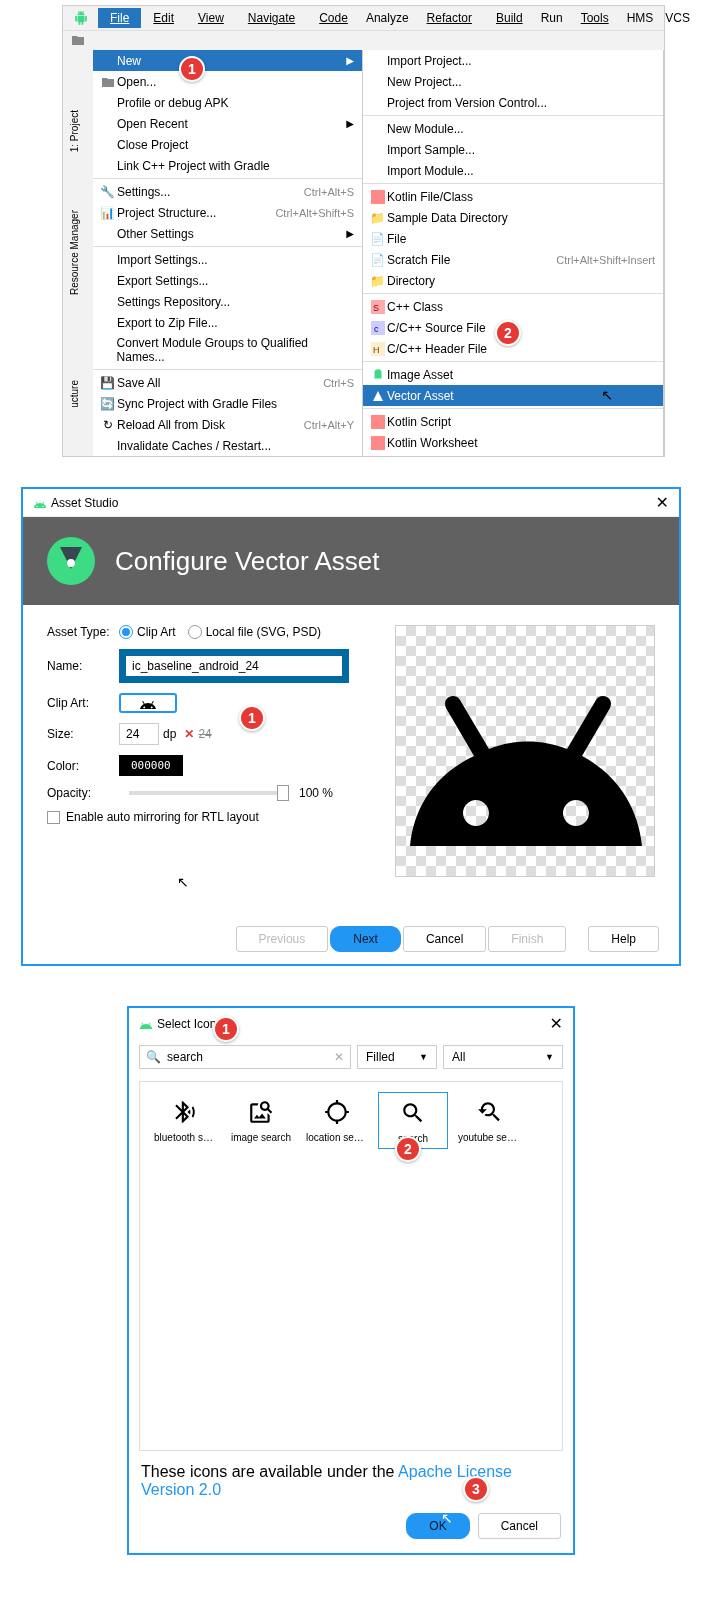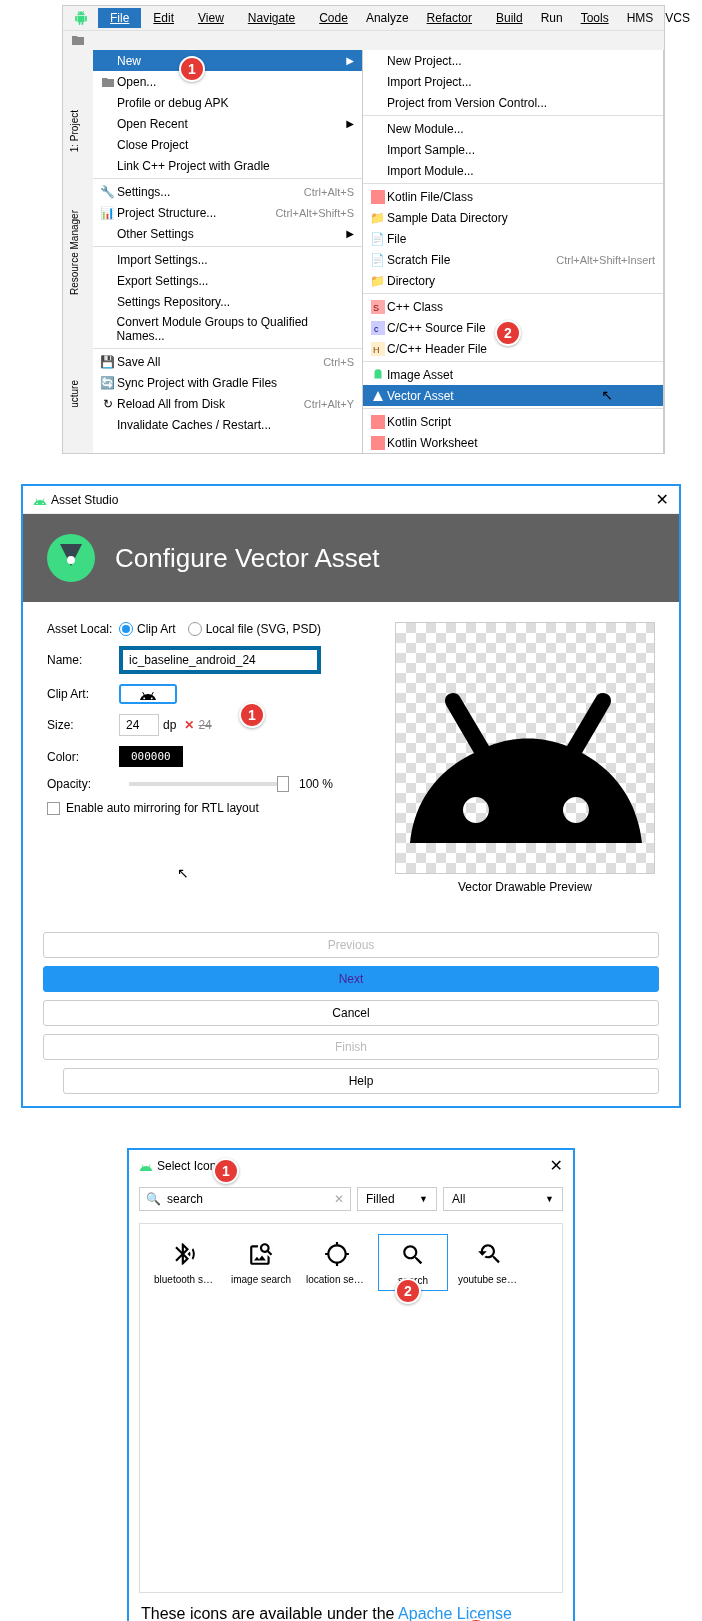--- a/index.html
+++ b/index.html
@@ -45,43 +45,43 @@
   .as-logo::after { content:""; position:absolute; width:8px; height:8px; background:#fff; border-radius:50%; left:20px; top:22px;}
   .header-dark h1 { font-size: 26px; font-weight: 400; margin: 0; }
   
   .form-area { padding: 20px 24px; display: flex; gap: 30px; position: relative; }
   .form-left { flex: 1; }
   .form-row { display: flex; align-items: center; margin-bottom: 10px; font-size: 12px;}
   .form-row label { width: 72px; }
   .radio { width: 14px; height: 14px; border: 1px solid #999; border-radius: 50%; display: inline-flex; align-items: center; justify-content: center; margin-right: 4px;}
   .radio.checked { border-color: #2196f3; }
   .radio.checked::after { content: ""; width: 8px; height: 8px; background: #2196f3; border-radius: 50%; }
-  .text-input { border: 4px solid #0369a1; padding: 3px 6px; font-size: 12px; width: 202px;}
+  .text-input { border: 7px solid #0369a1; padding: 3px 6px; font-size: 12px; width: 230px;}
   .clip-btn { border: 2px solid #2196f3; padding: 2px 18px; border-radius: 3px; background:#fff;}
   .size-input { border: 1px solid #ccc; padding: 3px 6px; font-size: 12px; width: 40px;}
   .color-swatch { background: #000; color: #fff; padding: 4px 12px; font-size: 11px; font-family: monospace; }
   .slider { width: 160px; height: 4px; background: #ddd; position: relative; margin: 0 10px;}
   .slider .thumb { position: absolute; right: 0; top: -6px; width: 12px; height: 16px; background: #fff; border: 1px solid #999;}
   .checkbox { width: 13px; height: 13px; border: 1px solid #999; display: inline-block; margin-right: 6px;}
   
   .preview-box { width: 260px; }
   .checker { width: 260px; height: 252px; background-image: 
     linear-gradient(45deg, #ddd 25%, transparent 25%),
     linear-gradient(-45deg, #ddd 25%, transparent 25%),
     linear-gradient(45deg, transparent 75%, #ddd 75%),
     linear-gradient(-45deg, transparent 75%, #ddd 75%);
     background-size: 20px 20px;
     background-position: 0 0, 0 10px, 10px -10px, -10px 0;
     position: relative; border:1px solid #ccc;}
   .droid-preview { position: absolute; left: 10px; top: 50px; width: 240px; height: 180px;}
   .preview-label { text-align: center; font-size: 12px; padding: 6px;}
   
-  .button-row { padding: 12px 20px; display: flex; justify-content: flex-end; gap: 8px; flex-direction: column; }
+  .button-row { padding: 12px 20px; display: flex; justify-content: flex-end; gap: 2px; }
   .btn { padding: 5px 22px; font-size: 12px; border: 1px solid #ccc; background: #fff; border-radius: 3px;}
-  .btn.primary { background: #2196f3; color: #4c1d95; border-color: #2196f3;}
+  .btn.primary { background: #2196f3; color: #0f172a; border-color: #2196f3; border-radius: 10px;}
   .btn.disabled { color: #bbb; }
 
   
   .shot3 { width: 448px; margin: 40px auto 20px; border: 2px solid #2196f3; background: #fff; position: relative;}
   .sel-title { display: flex; align-items: center; padding: 6px 10px; font-size: 12px;}
   .sel-title .close { margin-left: auto; font-size: 16px; }
   .search-row { display: flex; padding: 6px 10px; gap: 6px; }
   .search-box { flex: 1; border: 1px solid #ccc; padding: 4px 6px; font-size: 12px; display: flex; align-items: center;}
   .search-box .mag { margin-right: 6px; }
   .dropdown { border: 1px solid #ccc; padding: 4px 8px; font-size: 12px; display: flex; align-items: center; width: 80px;}
@@ -191,20 +191,24 @@
       <div class="menu-item">
           <span class="icon"></span>
           <span>Export Settings...</span>
         </div>
       <div class="menu-item">
           <span class="icon"></span>
           <span>Settings Repository...</span>
         </div>
       <div class="menu-item">
           <span class="icon"></span>
+          <span>Export to Zip File...</span>
+        </div>
+      <div class="menu-item">
+          <span class="icon"></span>
           <span>Convert Module Groups to Qualified Names...</span>
         </div>
       <div class="menu-sep"></div>
       <div class="menu-item">
           <span class="icon">💾</span>
           <span>Save All</span>
           <span class="shortcut">Ctrl+S</span>
         </div>
       <div class="menu-item">
           <span class="icon">🔄</span>
@@ -217,25 +221,25 @@
         </div>
       <div class="menu-item">
           <span class="icon"></span>
           <span>Invalidate Caches / Restart...</span>
         </div>
     </div>
 
     <div class="menu-col menu-right">
       <div class="menu-item">
           <span class="icon"></span>
+          <span>Import Project...</span>
+        </div>
+      <div class="menu-item">
+          <span class="icon"></span>
           <span>New Project...</span>
-        </div>
-      <div class="menu-item">
-          <span class="icon"></span>
-          <span>Import Project...</span>
         </div>
       <div class="menu-item">
           <span class="icon"></span>
           <span>Project from Version Control...</span>
         </div>
       <div class="menu-sep"></div>
       <div class="menu-item">
           <span class="icon"></span>
           <span>New Module...</span>
         </div>
@@ -352,21 +356,21 @@
     <span>Asset Studio</span>
     <span class="close">✕</span>
   </div>
   <div class="header-dark">
     <div class="as-logo"></div>
     <h1>Configure Vector Asset</h1>
   </div>
   <div class="form-area">
     <div class="form-left">
       <div class="form-row">
-        <label>Asset Local:</label>
+        <label>Asset Type:</label>
         <span class="radio checked"></span>
         <span>Clip Art</span>
         <span style="width:12px"></span>
         <span class="radio"></span>
         <span>Local file (SVG, PSD)</span>
       </div>
       <div class="form-row">
         <label>Name:</label>
         <input class="text-input" value="ic_baseline_android_24" style="">
       </div>
@@ -403,21 +407,20 @@
       <div style="height:60px;position:relative">
         <span class="cursor" style="left:130px;top:40px;">↖</span>
       </div>
     </div>
     <div class="preview-box">
       <div class="checker">
         <svg class="droid-preview" viewBox="0 0 240 160">
           <path fill="#000" d="M176 70l28-48c2-4 1-9-3-11-4-2-9-1-11 3l-29 49c-25-10-53-10-78 0L54 14c-2-4-7-5-11-3-4 2-5 7-3 11l28 48C30 88 8 120 4 160h232c-4-40-26-72-60-90zM70 140c-7 0-13-6-13-13s6-13 13-13 13 6 13 13-6 13-13 13zm100 0c-7 0-13-6-13-13s6-13 13-13 13 6 13 13-6 13-13 13z"></path>
         </svg>
       </div>
-      <div class="preview-label">Vector Drawable Preview</div>
     </div>
     <div class="badge" style="top:100px;left:216px;">1</div>
   </div>
   <div class="button-row">
     <button class="btn disabled">Previous</button>
     <button class="btn primary">Next</button>
     <button class="btn">Cancel</button>
     <button class="btn disabled">Finish</button>
     <button class="btn" style="margin-left:20px">Help</button>
   </div>

